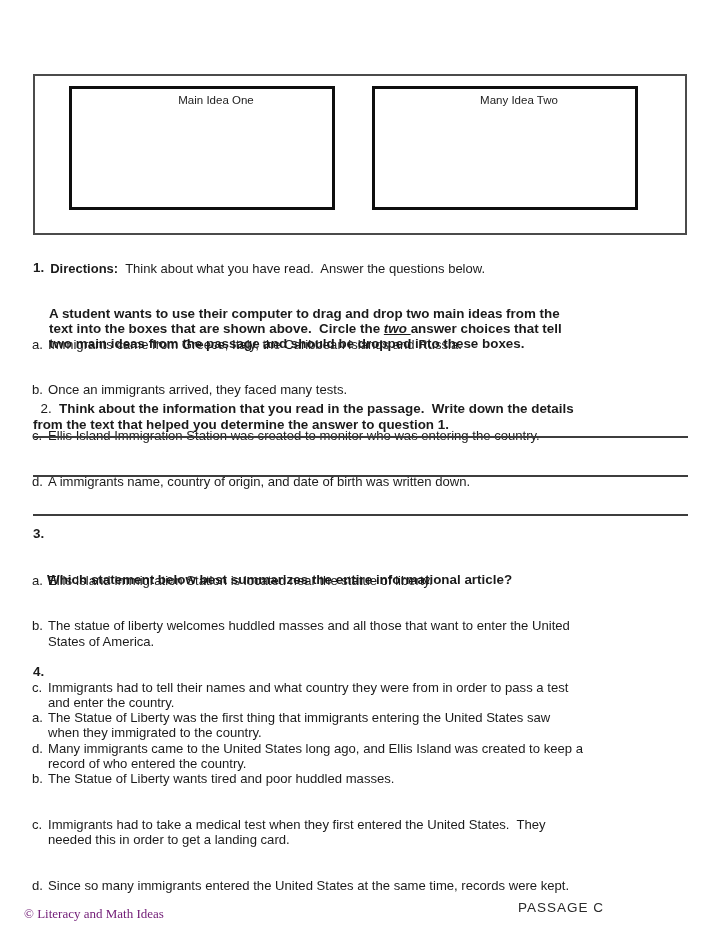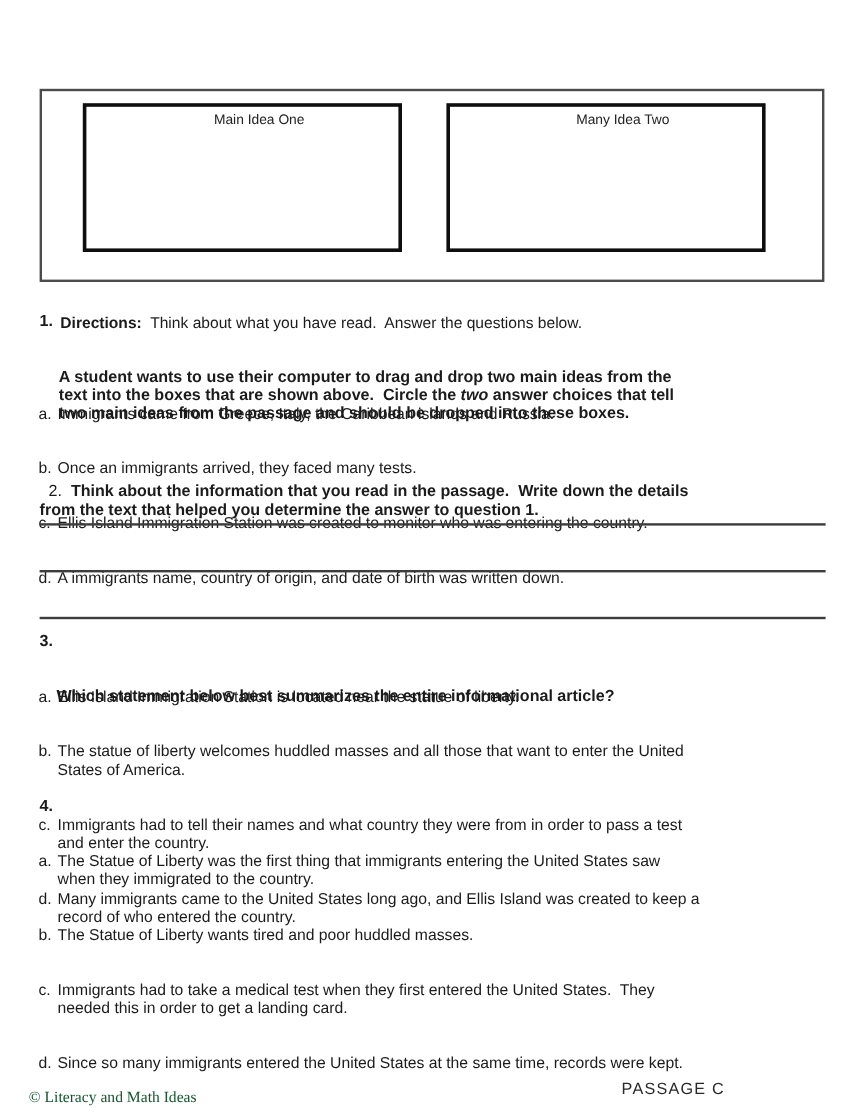--- a/index.html
+++ b/index.html
@@ -29,41 +29,41 @@
   }
   
   .line{white-space:pre;line-height:15.3px;}
   .dir{left:33px;top:246px;font-size:13px;}
   .dir .dlabel{font-weight:bold;margin-left:10px;}
   .qblock{white-space:pre;line-height:15.3px;}
   .qnum{position:absolute;left:0;top:0;}
   .bold{font-weight:bold;text-align:right;}
   .q1{left:33px;top:260px;font-size:13.4px;font-weight:bold;}
   .q1 .qtext{display:block;margin-left:16px;}
-  .emph{font-weight:bold;font-style:italic;}
+  .emph{font-weight:bold;font-style:italic;text-decoration:underline;}
   .choices{white-space:pre;line-height:15.3px;font-size:13.1px;left:32px;}
   .choices .choice{position:relative;padding-left:16px;}
   .choices .letter{position:absolute;left:0;top:0;}
   .ch1{top:306px;}
   .q2{left:33px;top:386px;font-size:13.4px;white-space:pre;line-height:15.3px;}
   .q2 .q2num{font-weight:normal;}
   .blankline{
     left:33px;width:655px;height:0;
     border-top:2px solid #3d3d3d;
   }
   .q3{left:33px;top:526px;font-size:13.4px;font-weight:bold;}
   .q3 .qtext,.q4 .qtext{display:block;margin-left:14px;}
   .ch3{top:542px;}
   .q4{left:33px;top:664px;font-size:13.4px;font-weight:bold;}
   .ch4{top:679px;}
   
   .footer-left{
     left:24px;top:906px;
     font-family:"Liberation Serif","DejaVu Serif",serif;
-    font-size:13px;color:#14532d;
+    font-size:13px;color:#701a75;
   }
   .footer-right{
     left:518px;top:900px;
     font-size:13.5px;letter-spacing:1px;color:#2a2a2a;text-align:center;
   }
 </style>
 </head>
 <body>
 
 <div class="abs panel">

